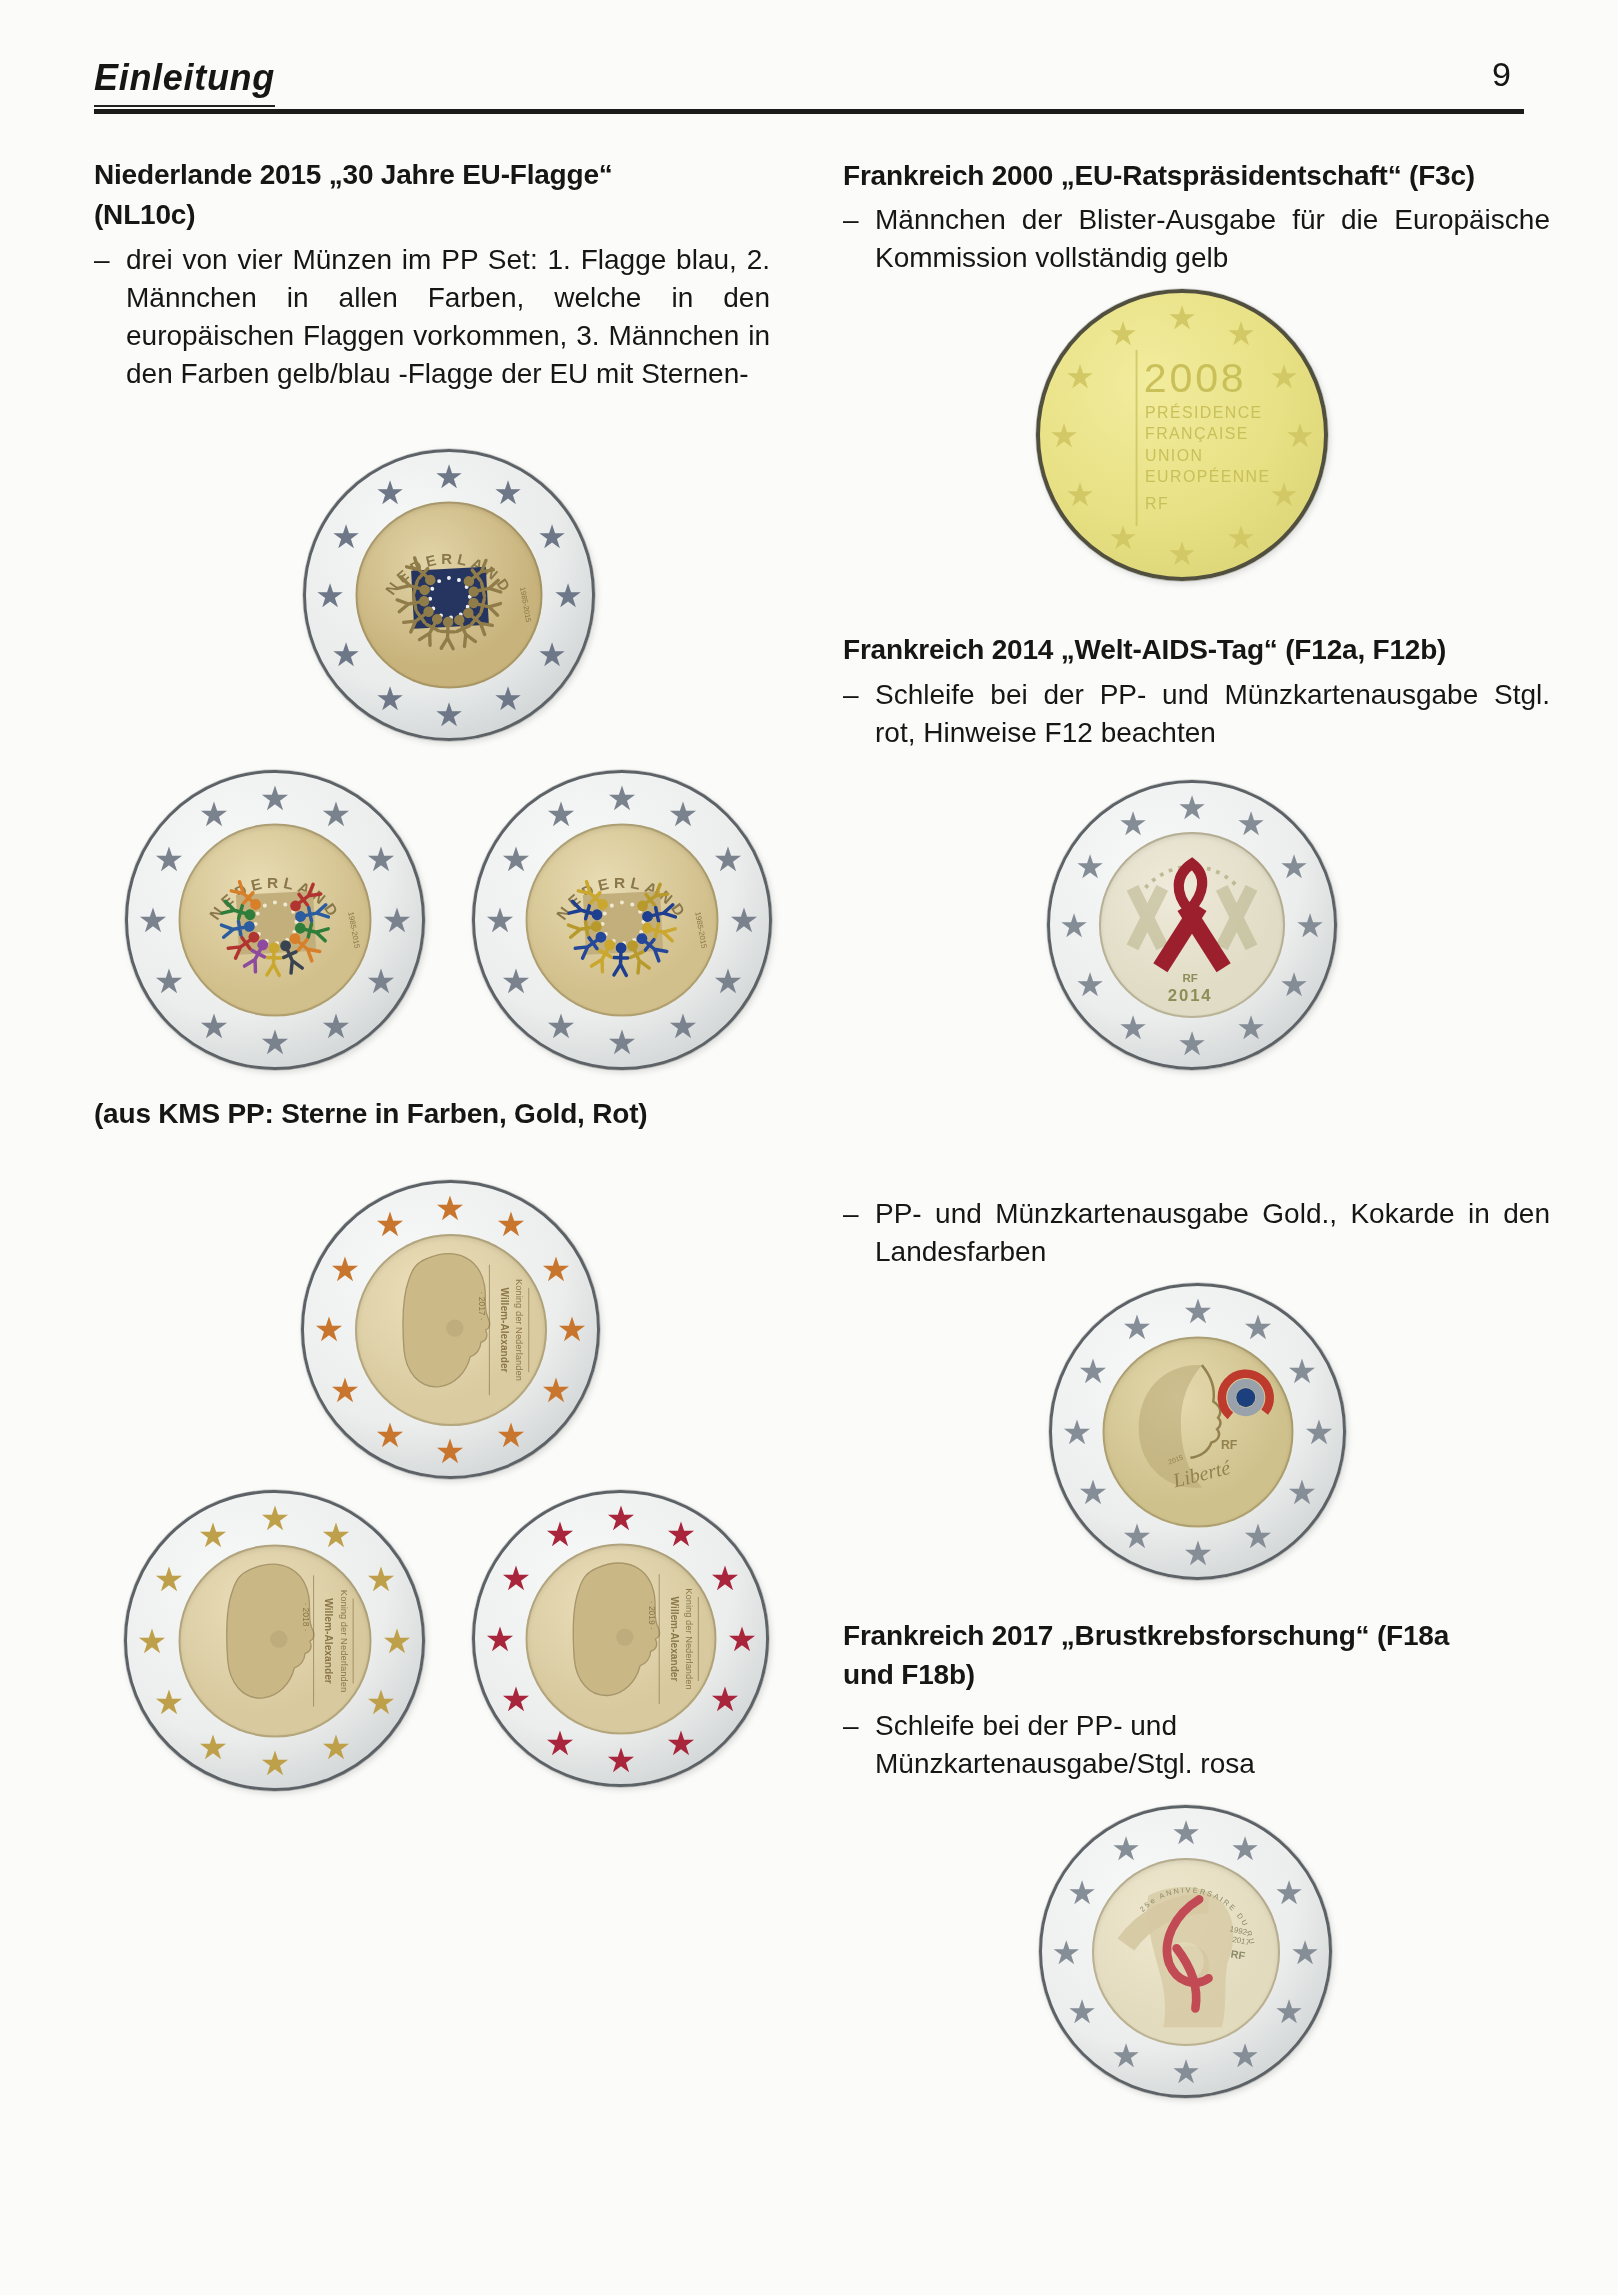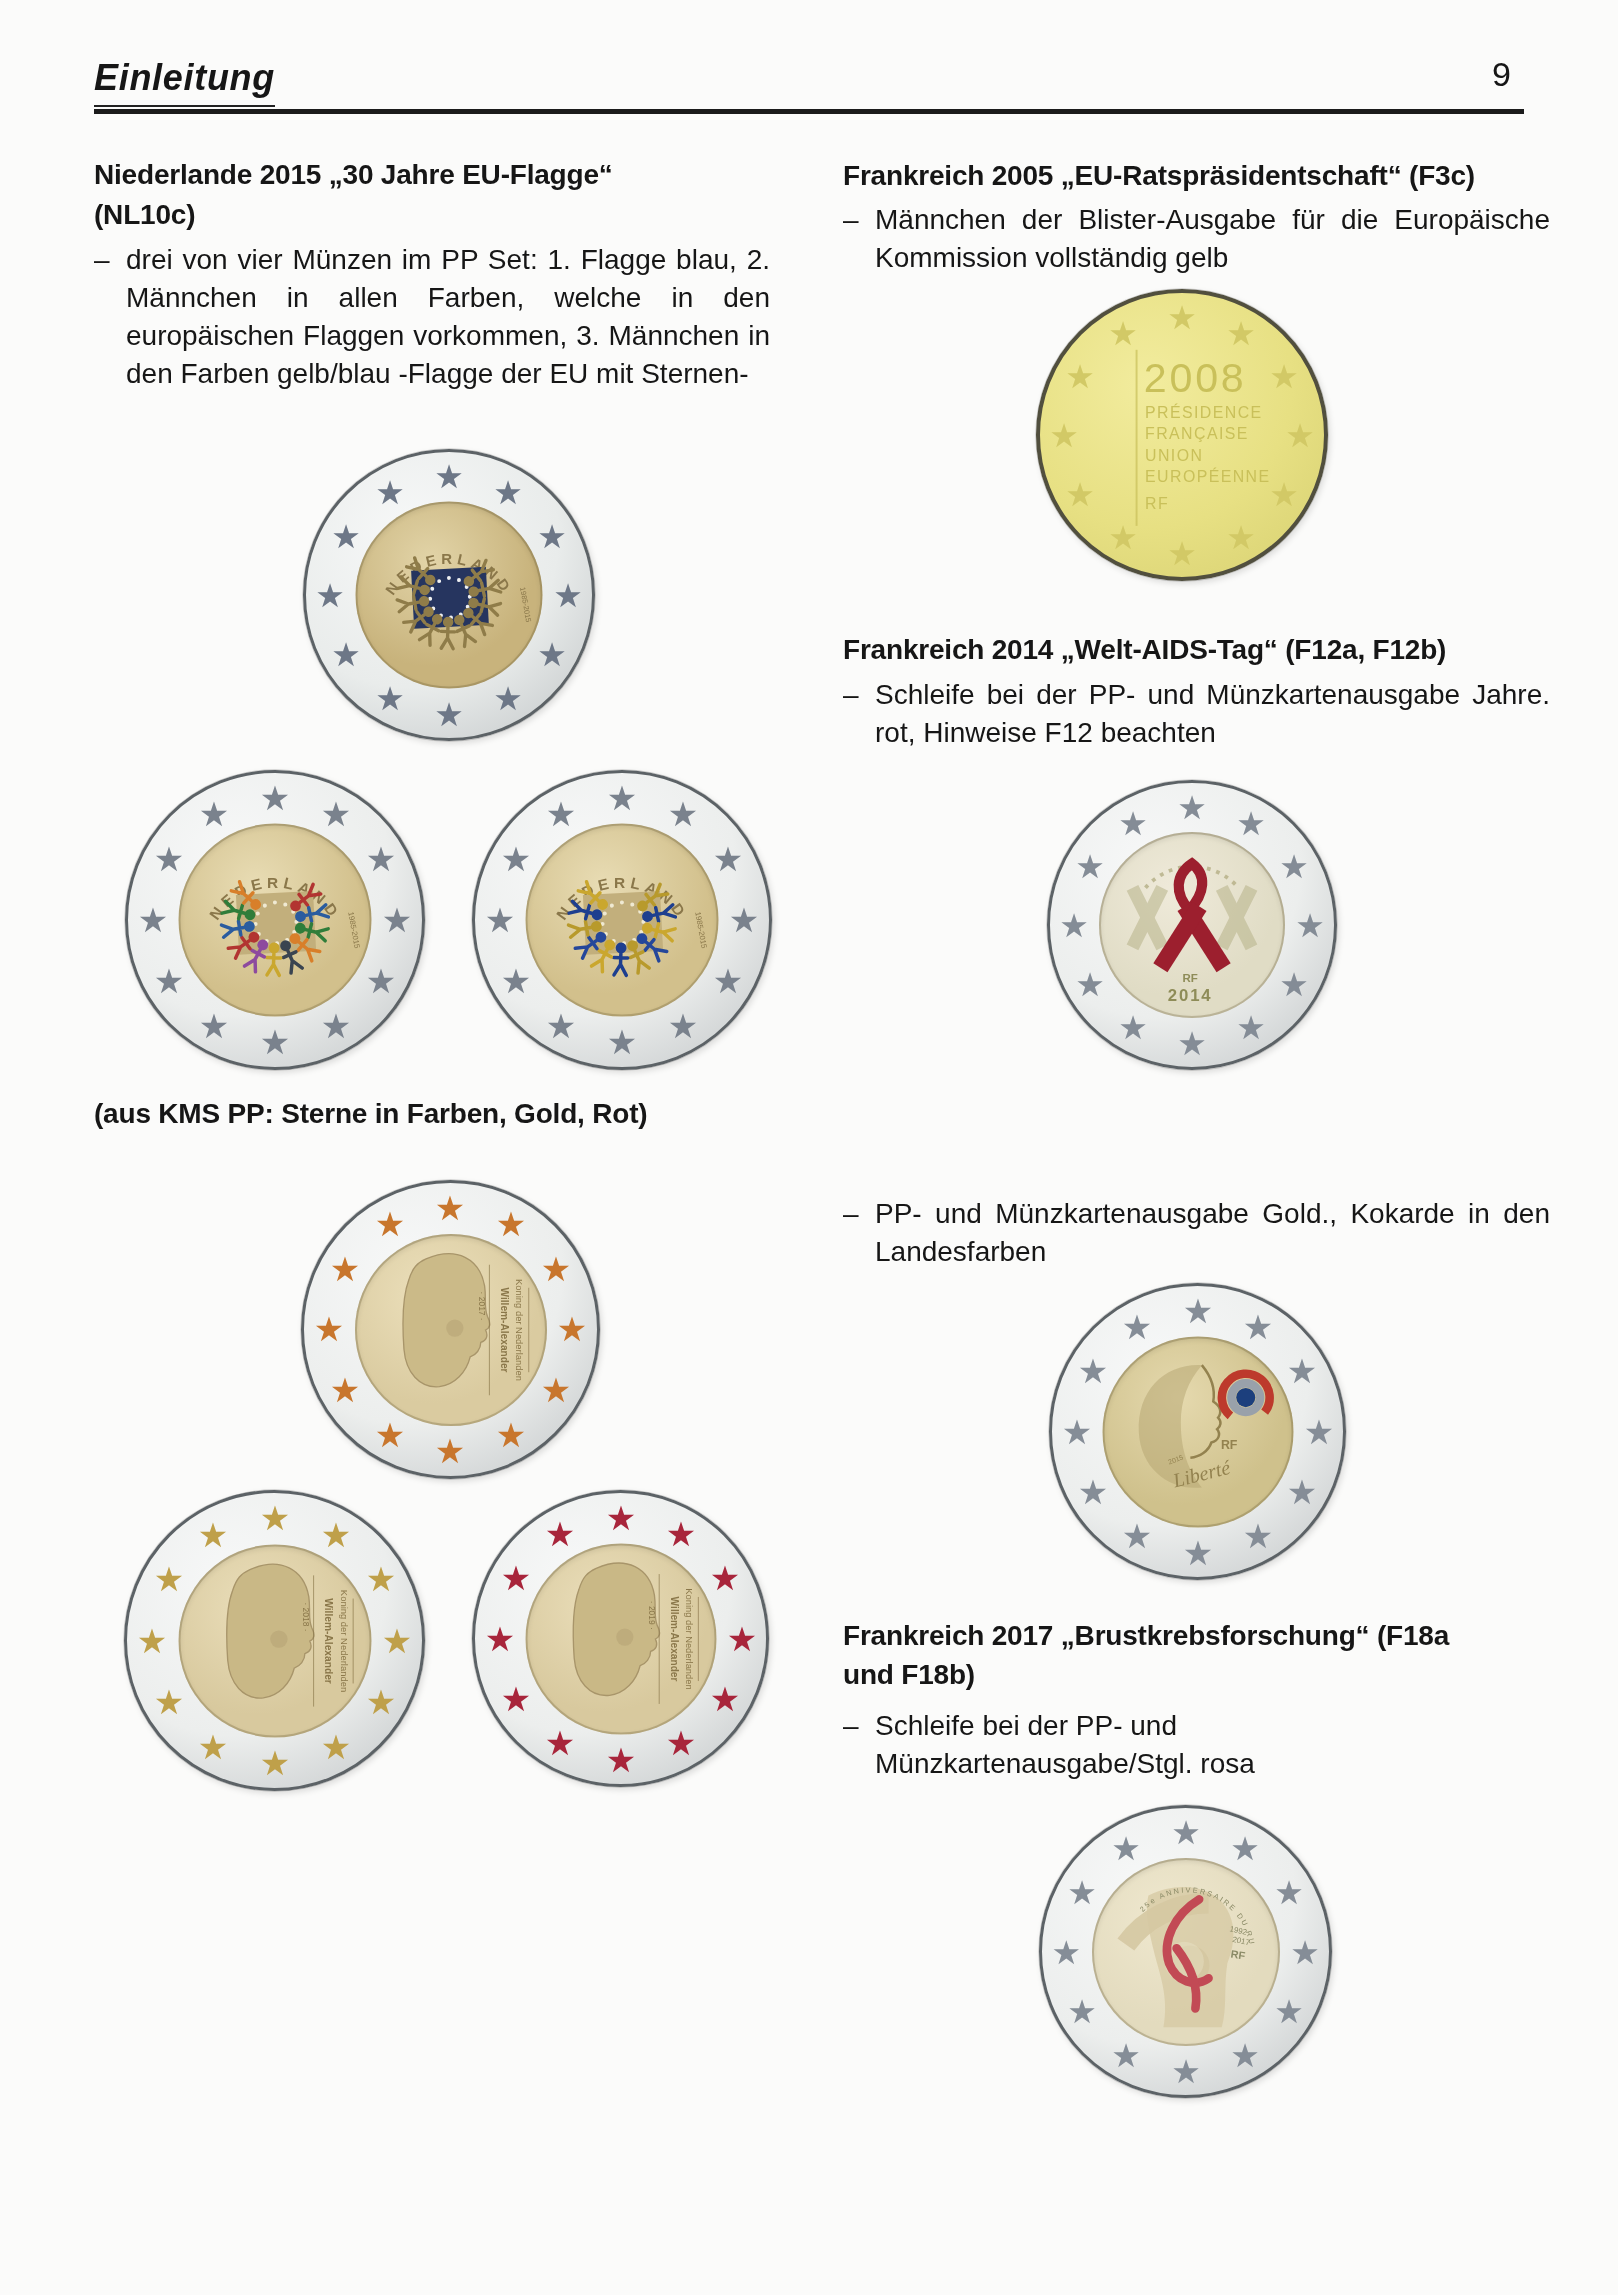--- a/index.html
+++ b/index.html
@@ -53,33 +53,33 @@
 <div class="abs bullet" style="left:94px;top:241px;width:676px">
   <span class="dash">–</span>
   <div class="btxt">drei von vier Münzen im PP Set: 1. Flagge blau, 2. Männchen in allen Farben, welche in den europäischen Flaggen vorkommen, 3. Männchen in den Farben gelb/blau -Flagge der EU mit Sternen-</div>
 </div>
 
 <div class="abs" style="left:94px;top:1094px;width:681px">
   <div class="h">(aus KMS PP: Sterne in Farben, Gold, Rot)</div>
 </div>
 
 <div class="abs" style="left:843px;top:156px;width:708px">
-  <div class="h-r">Frankreich 2005 „EU-Ratspräsidentschaft“ (F3c)</div>
+  <div class="h-r">Frankreich 2000 „EU-Ratspräsidentschaft“ (F3c)</div>
 </div>
 <div class="abs bullet" style="left:843px;top:201px;width:707px">
   <span class="dash">–</span>
   <div class="btxt">Männchen der Blister-Ausgabe für die Europäische Kommission vollständig gelb</div>
 </div>
 
 <div class="abs" style="left:843px;top:630px;width:708px">
   <div class="h-r">Frankreich 2014 „Welt-AIDS-Tag“ (F12a, F12b)</div>
 </div>
 <div class="abs bullet" style="left:843px;top:676px;width:707px">
   <span class="dash">–</span>
-  <div class="btxt">Schleife bei der PP- und Münzkartenausgabe Jahre. rot, Hinweise F12 beachten</div>
+  <div class="btxt">Schleife bei der PP- und Münzkartenausgabe Stgl. rot, Hinweise F12 beachten</div>
 </div>
 
 <div class="abs" style="left:843px;top:1106px;width:708px">
 </div>
 <div class="abs bullet" style="left:843px;top:1195px;width:707px">
   <span class="dash">–</span>
   <div class="btxt">PP- und Münzkartenausgabe Gold., Kokarde in den Landesfarben</div>
 </div>
 
 <div class="abs" style="left:843px;top:1616px;width:708px">

